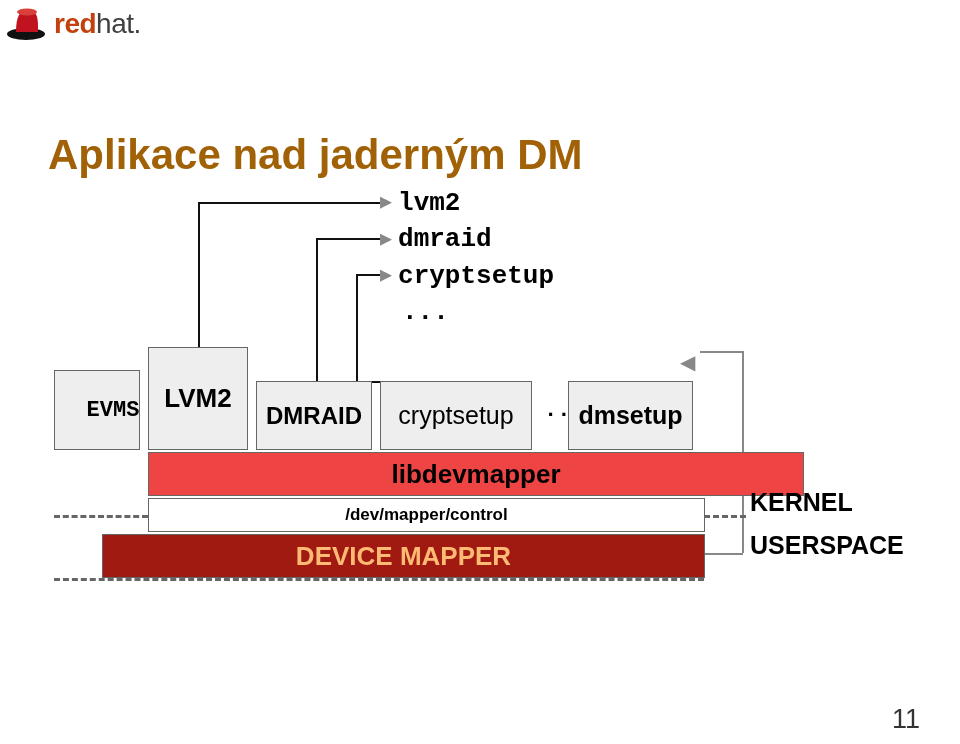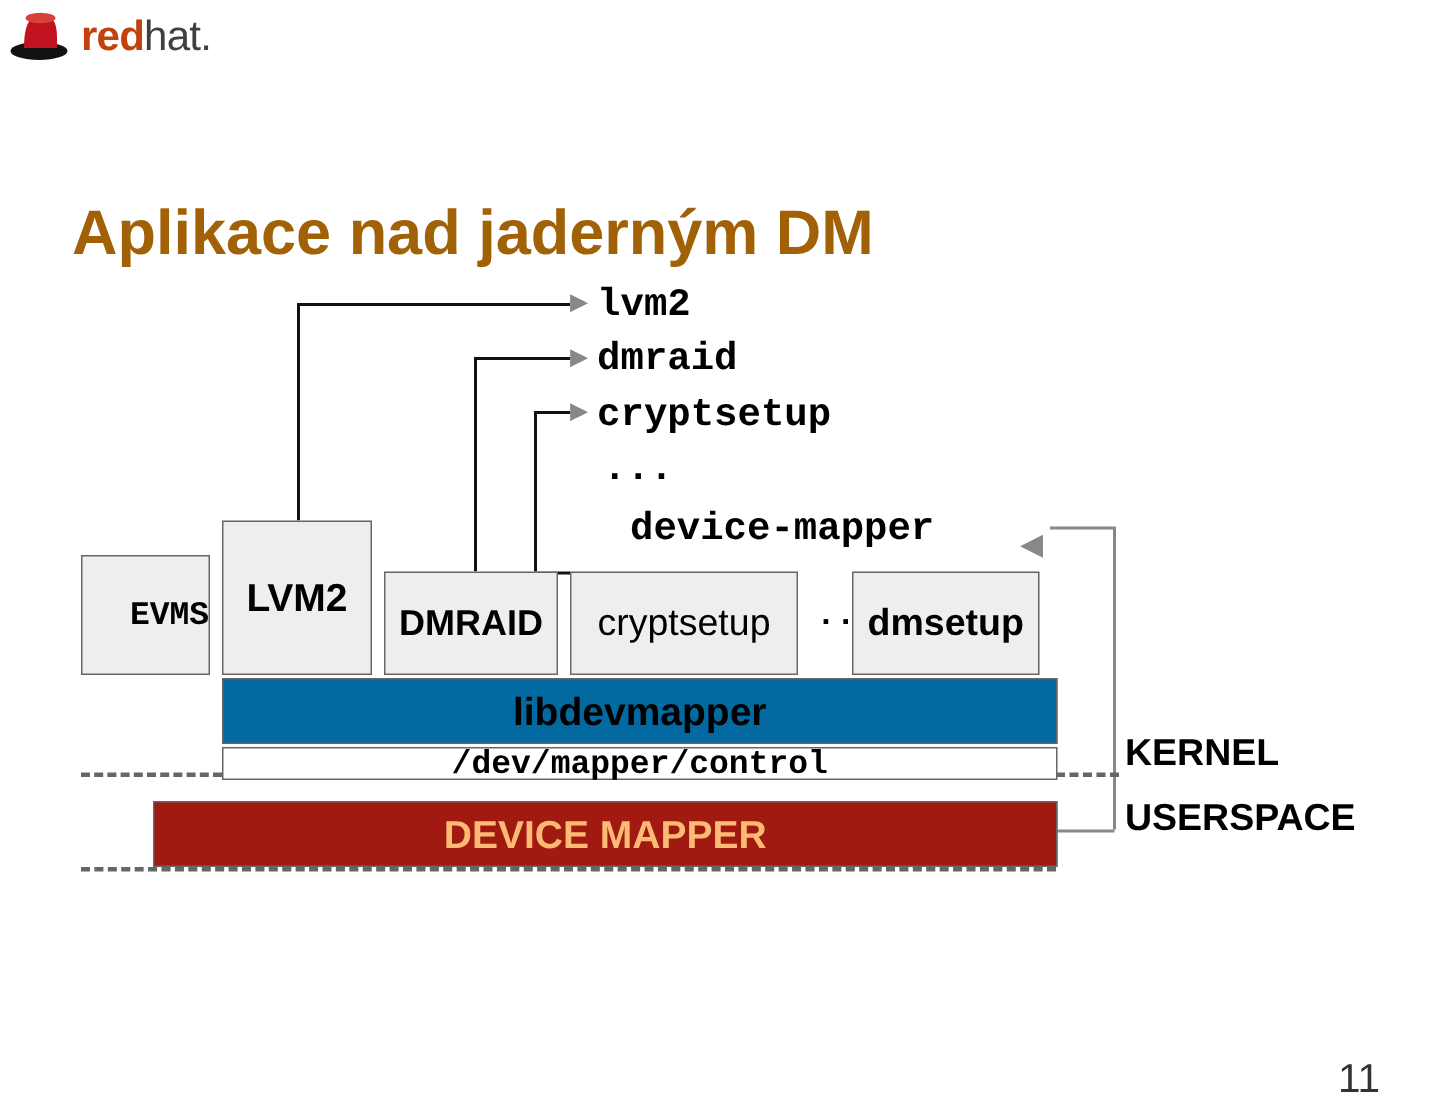--- a/index.html
+++ b/index.html
@@ -109,29 +109,29 @@
   }
   
   .box.evms  { left: 54px;  top: 195px; width: 86px;  height: 80px; font-family: "Liberation Mono","Courier New",monospace; font-size: 22px; padding-left: 32px;}
   .box.lvm2  { left: 148px; top: 172px; width: 100px; height: 103px; font-size: 26px;}
   .box.dmraid{ left: 256px; top: 206px; width: 116px; height: 69px; font-size: 24px;}
   .box.crypt { left: 380px; top: 206px; width: 152px; height: 69px; font-size: 25px; font-family: Arial,sans-serif; font-weight: 400;}
   .dots-row  { position: absolute; left: 544px; top: 223px; font-family: "Liberation Mono","Courier New",monospace; font-size: 22px; font-weight: 700;}
   .box.dmset { left: 568px; top: 206px; width: 125px; height: 69px; font-family: Arial,sans-serif; font-weight: 700; font-size: 25px;}
 
   .box.libdev {
-    left: 148px; top: 277px; width: 557px; height: 44px;
-    background: #0369a1;
+    left: 148px; top: 277px; width: 656px; height: 44px;
+    background: #ef4444;
     font-size: 26px;
   }
   .box.devctl {
-    left: 148px; top: 323px; width: 557px; height: 22px;
+    left: 148px; top: 323px; width: 557px; height: 34px;
     background: #fff;
-    font-family: Liberation Mono, monospace;
-    font-size: 22px;
+    font-family: Liberation Sans, sans-serif;
+    font-size: 17px;
     font-weight: 700;
   }
   .box.dmapper {
     left: 102px; top: 359px; width: 603px; height: 44px;
     background: #a01a12;
     color: #fdba74;
     font-size: 26px;
   }
 
   .side-labels {
@@ -194,21 +194,20 @@
       <span>dmraid</span>
     </div>
     <div class="cmd-row">
       <span class="tri">▶</span>
       <span>cryptsetup</span>
     </div>
     <div class="cmd-row" style="padding-left:22px">
       <span>...</span>
     </div>
   </div>
-  <div class="cmd-dm">device-mapper</div>
   <span class="dm-arrow">◀</span>
 
   <div class="conn h" style="left:198px; top:27px; width:182px;"></div>
   <div class="conn v" style="left:198px; top:27px; height:145px;"></div>
 
   <div class="conn h" style="left:316px; top:63px; width:64px;"></div>
   <div class="conn v" style="left:316px; top:63px; height:143px;"></div>
 
   <div class="conn h" style="left:356px; top:99px; width:24px;"></div>
   <div class="conn v" style="left:356px; top:99px; height:107px;"></div>

